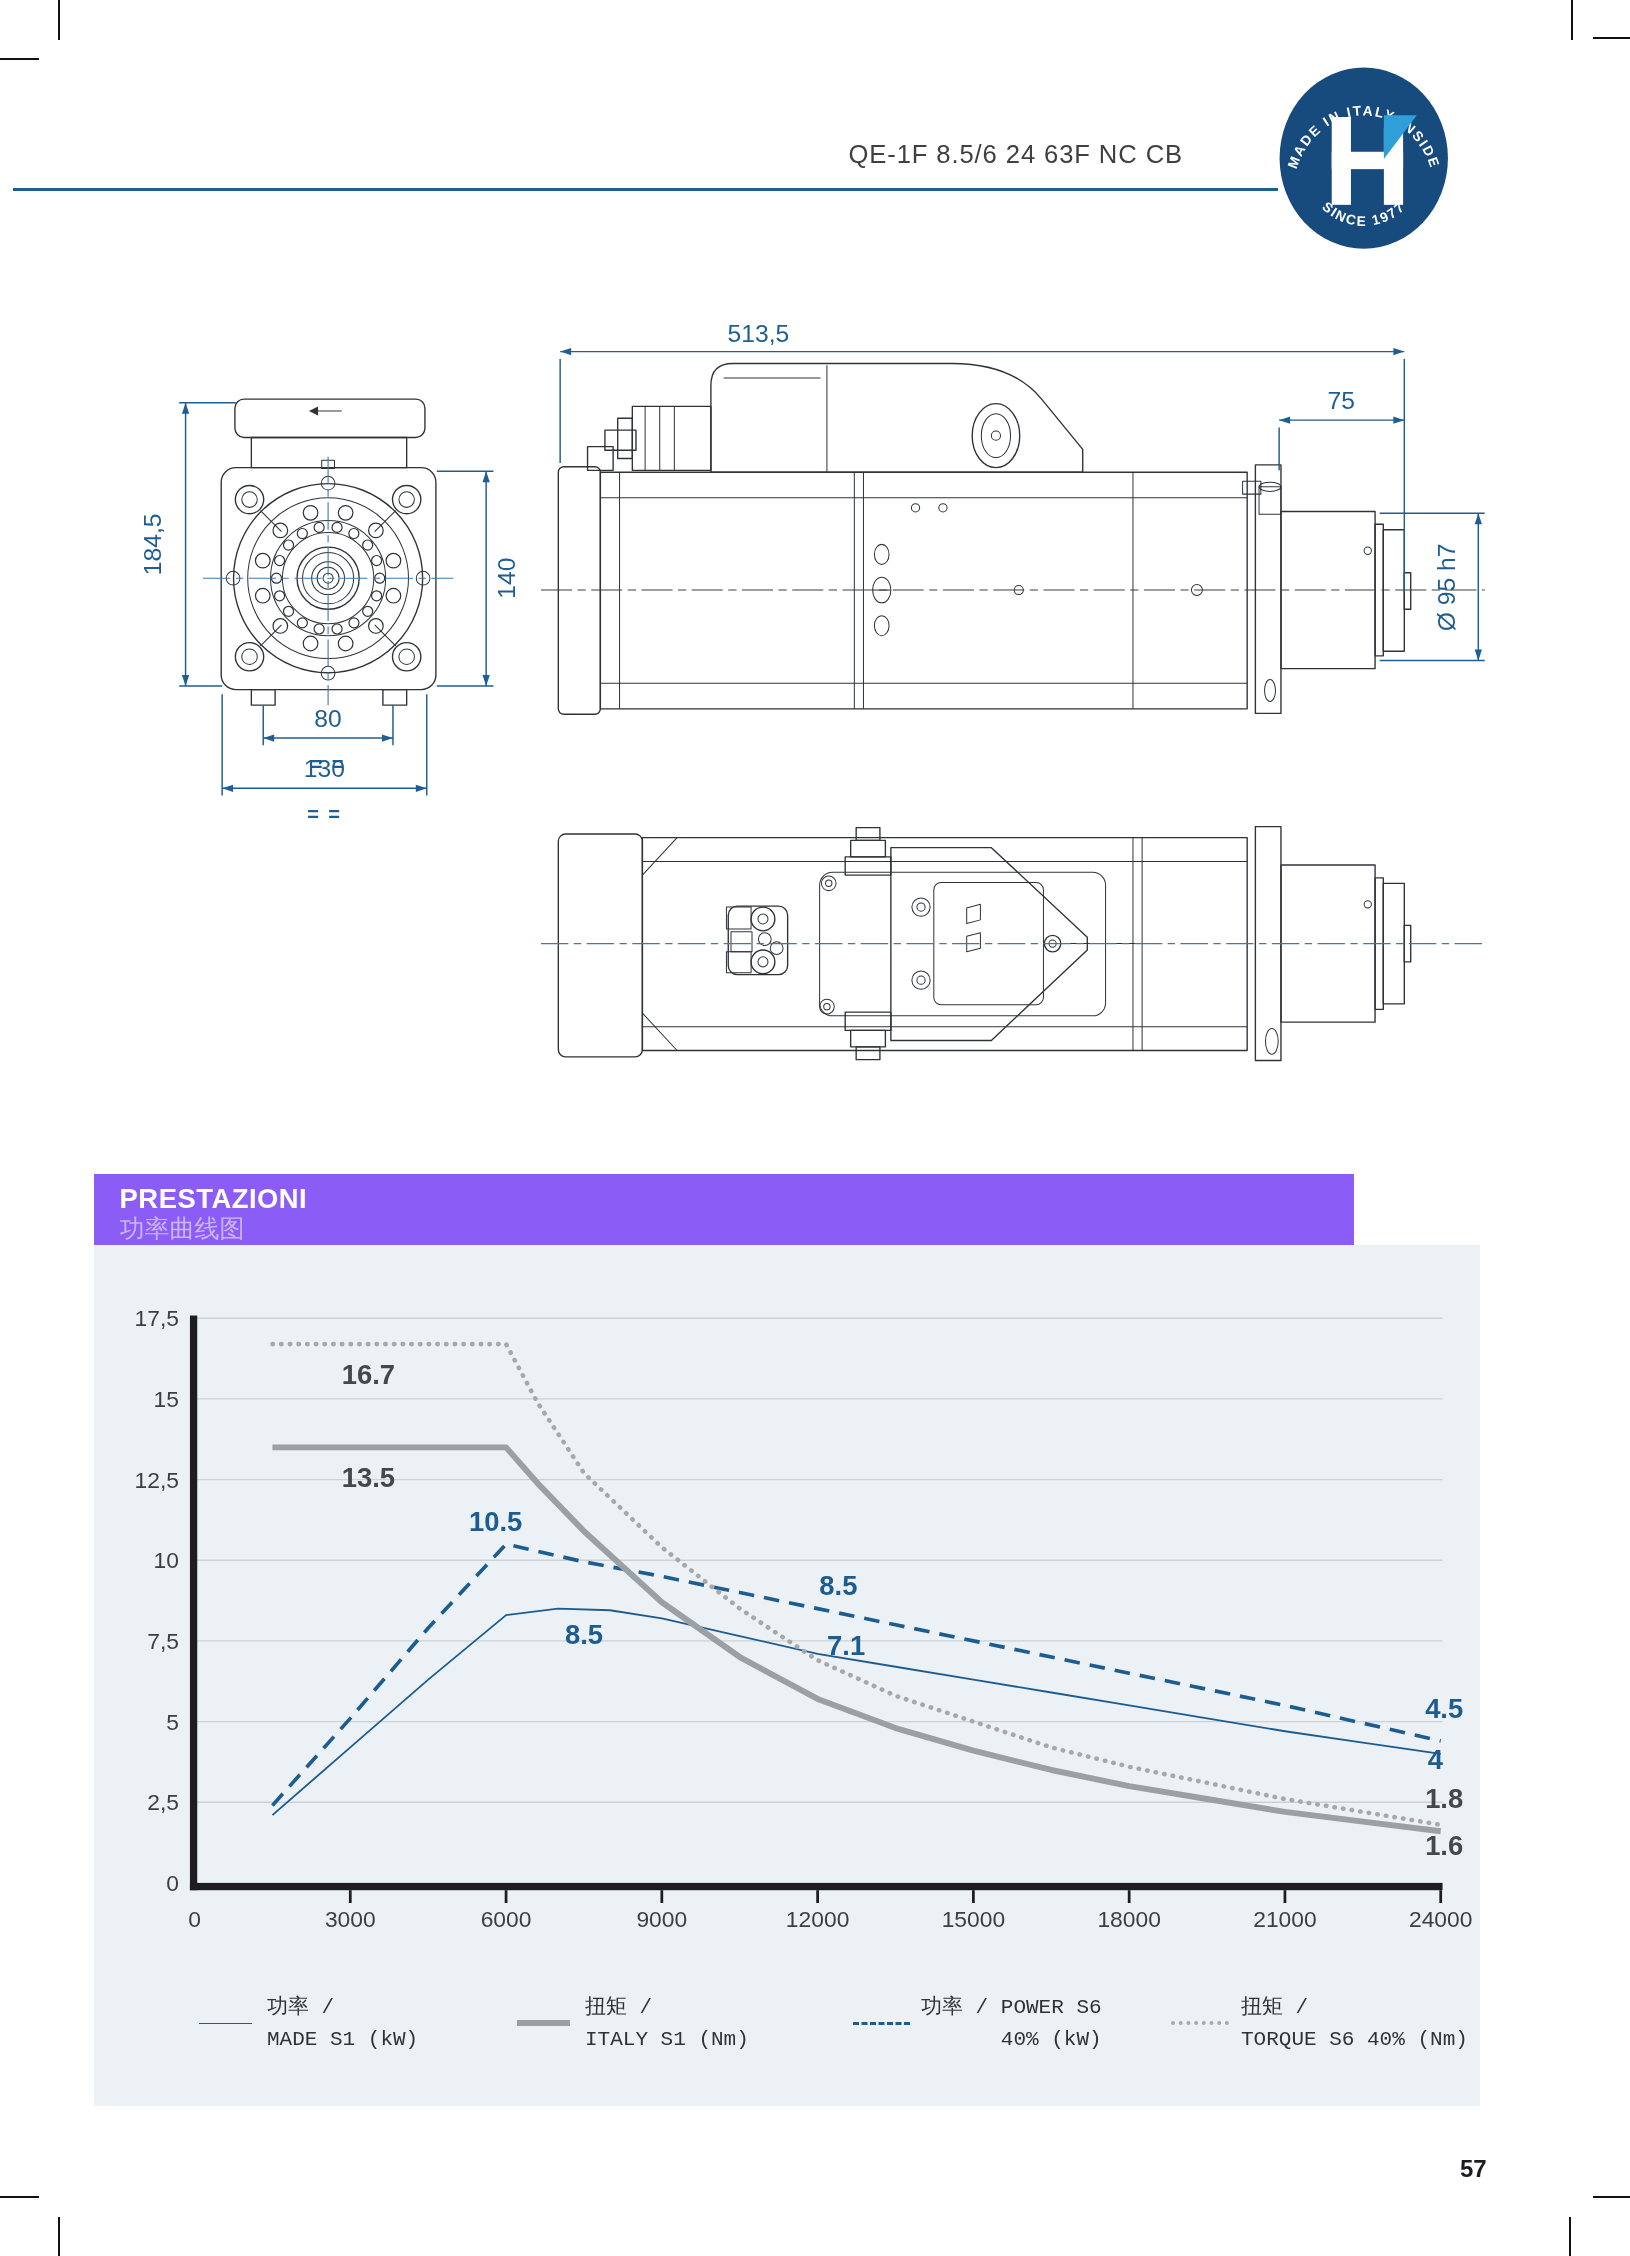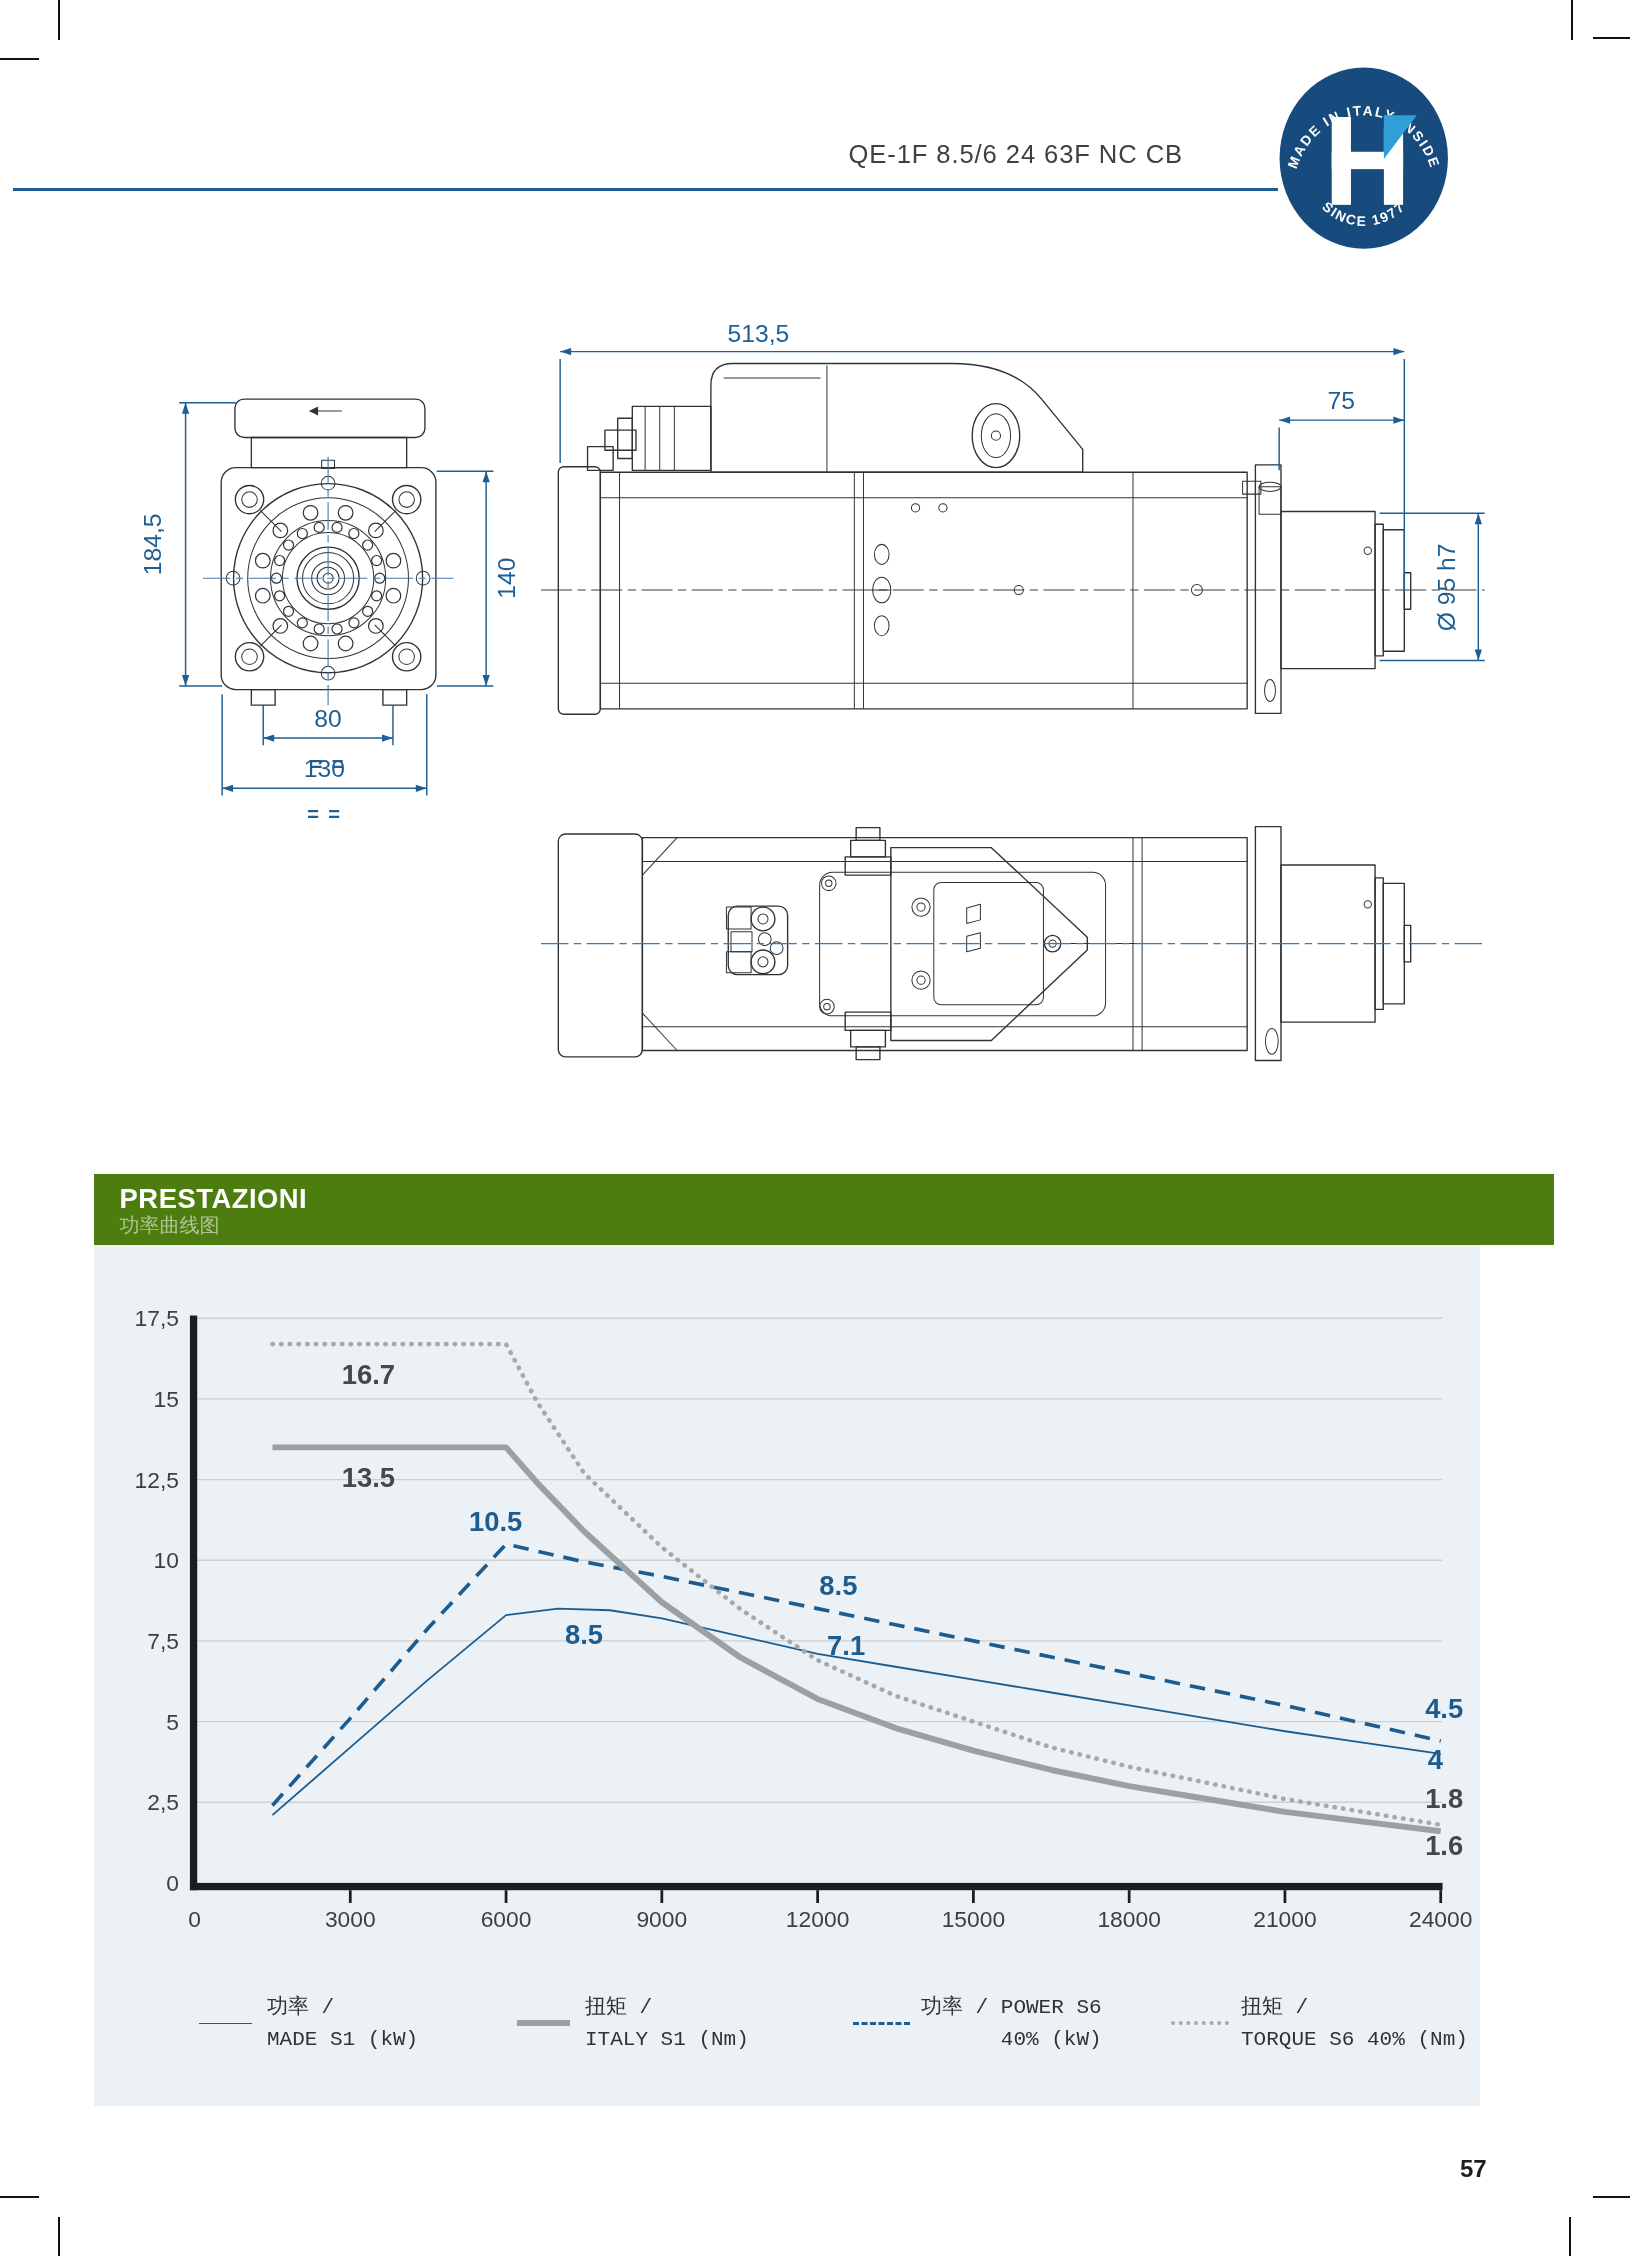--- a/index.html
+++ b/index.html
@@ -5,23 +5,23 @@
   html,body{margin:0;padding:0;}
   body{width:1631px;height:2257px;position:relative;background:#fff;
        font-family:"Liberation Sans",sans-serif;overflow:hidden;}
   
   .crop{position:absolute;background:#111;}
   
   .doc-title{position:absolute;top:140px;right:448px;font-size:25.6px;color:#404040;
              letter-spacing:0.9px;white-space:nowrap;}
   .header-rule{position:absolute;left:12.8px;top:188px;width:1265px;height:2.7px;background:#1F5E92;}
   
-  .perf-header{position:absolute;left:94px;top:1174px;width:1460px;height:71px;background:#4d7c0f;}
+  .perf-header{position:absolute;left:94px;top:1174px;width:1260px;height:71px;background:#8b5cf6;}
   .perf-title{position:absolute;left:25.6px;top:9.1px;font-size:27.4px;font-weight:bold;color:#fff;letter-spacing:0.5px;}
-  .perf-subtitle{position:absolute;left:25.6px;top:38px;font-size:20px;color:rgba(255,255,255,.55);}
+  .perf-subtitle{position:absolute;left:25.6px;top:38px;font-size:25px;color:rgba(255,255,255,.55);}
   .perf-body{position:absolute;left:94px;top:1245px;width:1386px;height:861px;background:#ECF1F6;}
   #chart-svg{position:absolute;left:94px;top:1245px;}
   .tick{font-family:"Liberation Sans",sans-serif;font-size:25px;fill:#3B3F44;}
   .ann{font-family:"Liberation Sans",sans-serif;font-size:30px;font-weight:600;}
   
   #drawings{position:absolute;left:0;top:210px;}
   .draw{stroke:#2F3338;fill:none;stroke-width:1.5px;stroke-linejoin:round;}
   .thin{stroke-width:1.1px;}
   .cl{stroke:#3D79AC;fill:none;stroke-width:1.2px;stroke-dasharray:30 6 8 6;}
   .cld{stroke:#3a3e43;fill:none;stroke-width:1.2px;stroke-dasharray:34 6 9 6;}

